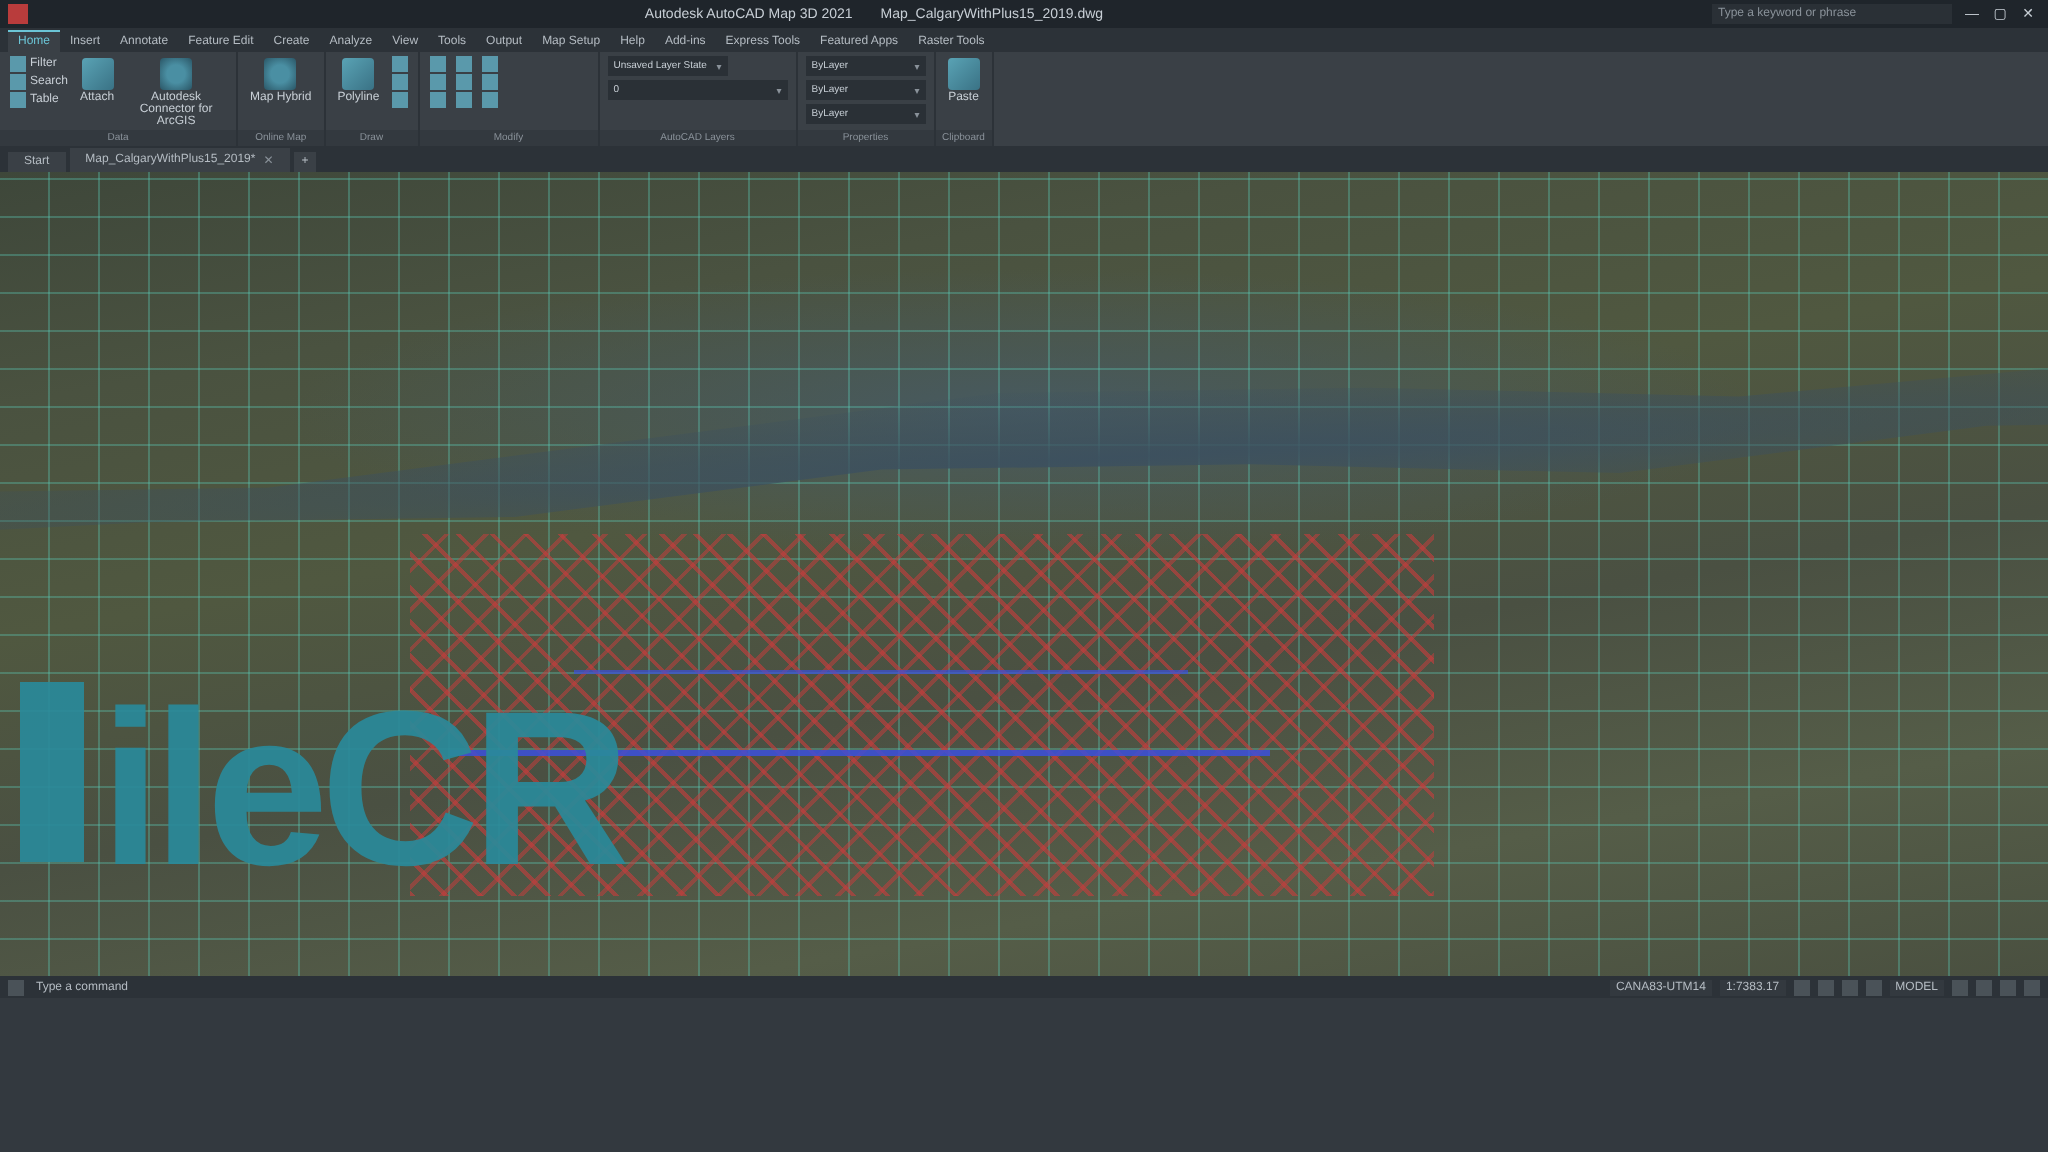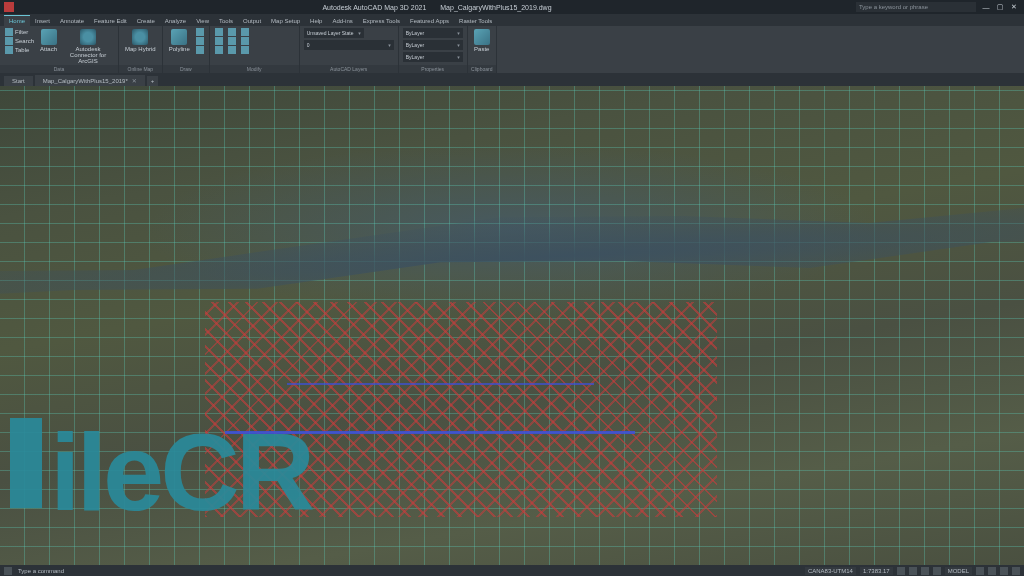--- a/index.html
+++ b/index.html
@@ -22,21 +22,21 @@
 .ribbon .bigbtn .ico{width:16px;height:16px;background:linear-gradient(135deg,#5aa3b5,#3a7285);border-radius:2px}
 .ribbon .bigbtn .ico.globe{background:radial-gradient(circle,#4a8fa3 40%,#2a5565)}
 .ribbon .smallbtns{display:flex;flex-direction:column;gap:1px}
 .ribbon .smallbtn{display:flex;align-items:center;gap:2px;cursor:pointer;padding:0 1px}
 .ribbon .smallbtn .sico{width:8px;height:8px;background:#5a99ab}
 .ribbon .dropdown{background:#2a3036;height:10px;padding:0 3px;display:flex;align-items:center;min-width:60px;justify-content:space-between;font-size:5px}
 .ribbon .dropdown::after{content:"▾";font-size:5px;color:#8a929a}
 .doc-tabs{height:13px;background:#2c3238;display:flex;align-items:flex-end;padding-left:4px;font-size:6px;color:#b5bcc3}
 .doc-tabs .dtab{padding:2px 8px;background:#3a4046;margin-right:2px;display:flex;align-items:center;gap:4px}
 .doc-tabs .dtab .close{font-size:6px;color:#8a929a}
-.viewport{position:relative;height:479px;background:linear-gradient(160deg,#3a4a3a 0%,#4a5545 15%,#55604a 30%,#4a5540 50%,#556050 70%,#4a5545 100%);overflow:hidden}
+.viewport{position:relative;height:402px;background:linear-gradient(160deg,#3a4a3a 0%,#4a5545 15%,#55604a 30%,#4a5540 50%,#556050 70%,#4a5545 100%);overflow:hidden}
 .aerial{position:absolute;inset:0;background:
  repeating-linear-gradient(0deg,transparent 0 18px,rgba(90,200,180,0.35) 18px 19px),
  repeating-linear-gradient(90deg,transparent 0 24px,rgba(90,200,180,0.35) 24px 25px),
  radial-gradient(ellipse 60% 30% at 50% 30%,rgba(70,90,100,0.9),transparent 60%),
  linear-gradient(170deg,#3e473a 0%,#4a5240 20%,#505840 40%,#4a5042 60%,#555d48 80%,#4a5040 100%)}
 .river{position:absolute;top:18%;left:-5%;width:120%;height:35%;background:radial-gradient(ellipse 100% 40% at 50% 50%,rgba(60,80,95,0.95),transparent 70%);transform:rotate(-3deg);clip-path:polygon(0 40%,15% 45%,30% 35%,45% 25%,60% 30%,75% 40%,90% 35%,100% 45%,100% 60%,85% 55%,70% 65%,55% 55%,40% 50%,25% 60%,10% 55%,0 55%)}
 .buildings{position:absolute;top:45%;left:20%;width:50%;height:45%}
 .buildings::before{content:"";position:absolute;inset:0;background:
  repeating-linear-gradient(45deg,rgba(200,60,60,0.6) 0 2px,transparent 2px 12px),
  repeating-linear-gradient(-45deg,rgba(200,60,60,0.5) 0 2px,transparent 2px 14px)}

